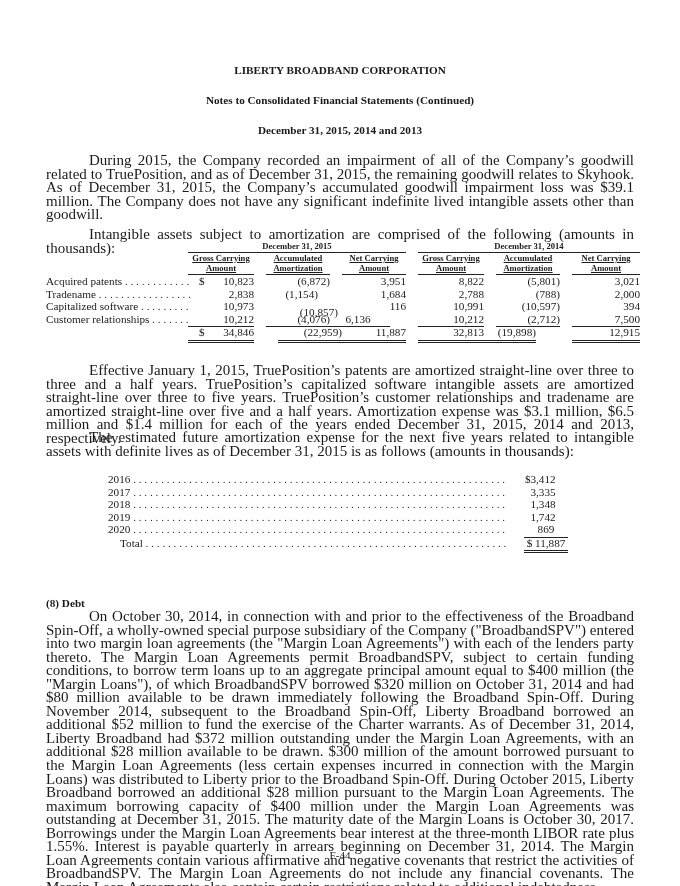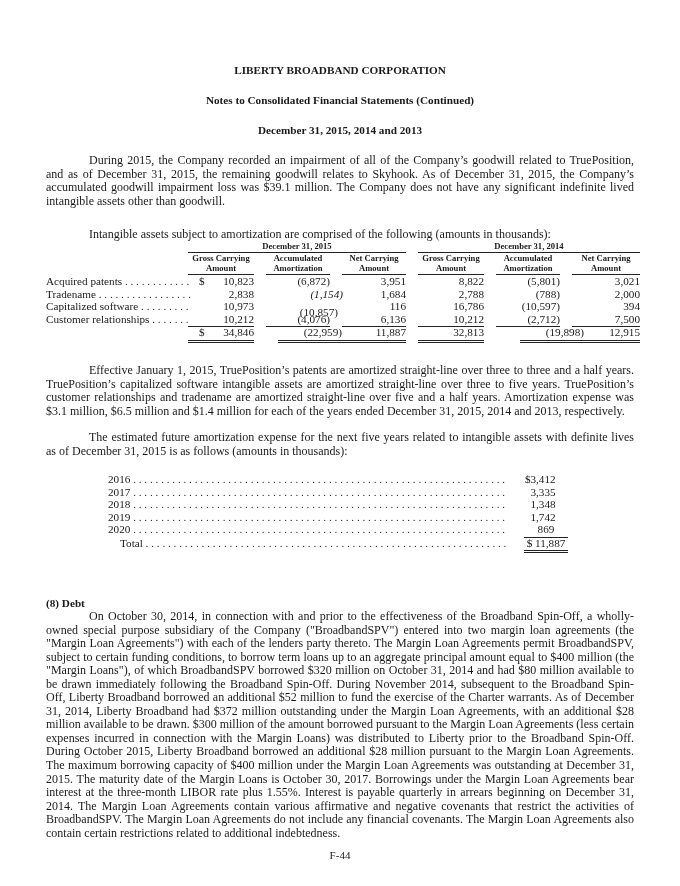--- a/index.html
+++ b/index.html
@@ -7,28 +7,28 @@
     width: 680px; height: 886px; position: relative; overflow: hidden;
     font-family: "Liberation Serif", "DejaVu Serif", serif;
     color: #1a1a1a; font-size: 11.2px; line-height: 13.6px;
   }
   .center-head {
     position: absolute; left: 0; width: 680px; text-align: center;
     font-weight: bold; font-size: 11.2px;
   }
   .para {
     position: absolute; left: 46px; width: 588px; text-align: justify;
-    text-indent: 43px; font-size: 12px; line-height: 13.55px;
+    text-indent: 43px; font-size: 15px; line-height: 13.55px;
   }
   .section-head { position: absolute; left: 46px; font-weight: bold; font-size: 11.2px; }
 
   
   .itab { position: absolute; left: 46px; top: 241px; width: 594px; font-size: 11.2px; }
   .itab .grp { position: absolute; top: 0; text-align: center; font-weight: bold; font-size: 8.6px; border-bottom: 1px solid #222; line-height: 11px; }
-  .itab .colh { position: absolute; top: 13px; text-align: center; font-weight: bold; font-size: 8.6px; line-height: 9.5px; border-bottom: 1px solid #222; padding-bottom: 1px; }
+  .itab .colh { position: absolute; top: 13px; text-align: center; font-weight: bold; font-size: 8.6px; line-height: 9.5px; border-bottom: 1px solid #222; padding-bottom: 1px; text-decoration: underline; }
   .itab .row { position: absolute; left: 0; width: 594px; height: 12.5px; }
   .itab .lbl { position: absolute; left: 0; white-space: nowrap; overflow: hidden; width: 145px; }
   .itab .cell { position: absolute; text-align: right; white-space: nowrap; }
   .itab .dol { position: absolute; }
   .uline { border-bottom: 1px solid #222; }
   .dline { border-bottom: 3px double #222; }
 
   
   .ftab { position: absolute; left: 108px; top: 473px; width: 460px; font-size: 11.2px; }
   .ftab .frow { position: absolute; left: 0; width: 460px; height: 12.6px; }
@@ -67,54 +67,54 @@
       <span class="cell" style="left:220px;width:64px;">(6,872)</span>
       <span class="cell" style="left:296px;width:64px;">3,951</span>
       <span class="cell" style="left:372px;width:66px;">8,822</span>
       <span class="cell" style="left:450px;width:64px;">(5,801)</span>
       <span class="cell" style="left:526px;width:68px;">3,021</span>
     </div>
 
     <div class="row" style="top:46.5px;">
       <span class="lbl">Tradename . . . . . . . . . . . . . . . . . . .</span>
       <span class="cell" style="left:142px;width:66px;">2,838</span>
-      <span class="cell" style="left:233px;width:64px;font-style:italic;">(1,154)</span>
+      <span class="cell" style="left:208px;width:64px;">(1,154)</span>
       <span class="cell" style="left:296px;width:64px;">1,684</span>
       <span class="cell" style="left:372px;width:66px;">2,788</span>
       <span class="cell" style="left:450px;width:64px;">(788)</span>
       <span class="cell" style="left:526px;width:68px;">2,000</span>
     </div>
 
     <div class="row" style="top:59px;">
       <span class="lbl">Capitalized software . . . . . . . . . . .</span>
       <span class="cell" style="left:142px;width:66px;">10,973</span>
       <span class="cell" style="left:228px;width:64px;margin-top:6px;">(10,857)</span>
       <span class="cell" style="left:296px;width:64px;">116</span>
-      <span class="cell" style="left:372px;width:66px;">16,786</span>
+      <span class="cell" style="left:372px;width:66px;">10,991</span>
       <span class="cell" style="left:450px;width:64px;">(10,597)</span>
       <span class="cell" style="left:526px;width:68px;">394</span>
     </div>
 
     <div class="row" style="top:71.5px;">
       <span class="lbl">Customer relationships . . . . . . . . .</span>
       <span class="cell uline" style="left:142px;width:66px;">10,212</span>
       <span class="cell uline" style="left:220px;width:64px;">(4,076)</span>
-      <span class="cell uline" style="left:296px;width:64px;">6,136</span>
+      <span class="cell uline" style="left:280px;width:64px;text-align:center;">6,136</span>
       <span class="cell uline" style="left:372px;width:66px;">10,212</span>
       <span class="cell uline" style="left:450px;width:64px;">(2,712)</span>
       <span class="cell uline" style="left:526px;width:68px;">7,500</span>
     </div>
 
     <div class="row" style="top:85px;">
       <span class="dol" style="left:153px;">$</span>
       <span class="cell dline" style="left:142px;width:66px;">34,846</span>
       <span class="cell dline" style="left:232px;width:64px;">(22,959)</span>
       <span class="cell dline" style="left:296px;width:64px;">11,887</span>
       <span class="cell dline" style="left:372px;width:66px;">32,813</span>
-      <span class="cell dline" style="left:474px;width:64px;">(19,898)</span>
+      <span class="cell dline" style="left:426px;width:64px;">(19,898)</span>
       <span class="cell dline" style="left:526px;width:68px;">12,915</span>
     </div>
   </div>
 
   <div class="para" style="top:364px;">Effective January 1, 2015, TruePosition’s patents are amortized straight-line over three to three and a half years. TruePosition’s capitalized software intangible assets are amortized straight-line over three to five years. TruePosition’s customer relationships and tradename are amortized straight-line over five and a half years. Amortization expense was $3.1 million, $6.5 million and $1.4 million for each of the years ended December 31, 2015, 2014 and 2013, respectively.</div>
   <div class="para" style="top:431px;">The estimated future amortization expense for the next five years related to intangible assets with definite lives as of December 31, 2015 is as follows (amounts in thousands):</div>
 
   <div class="ftab">
     <div class="frow" style="top:0px;">
       <span class="flbl">2016 . . . . . . . . . . . . . . . . . . . . . . . . . . . . . . . . . . . . . . . . . . . . . . . . . . . . . . . . . . . . . . . . . . . . . . . . . .</span>

